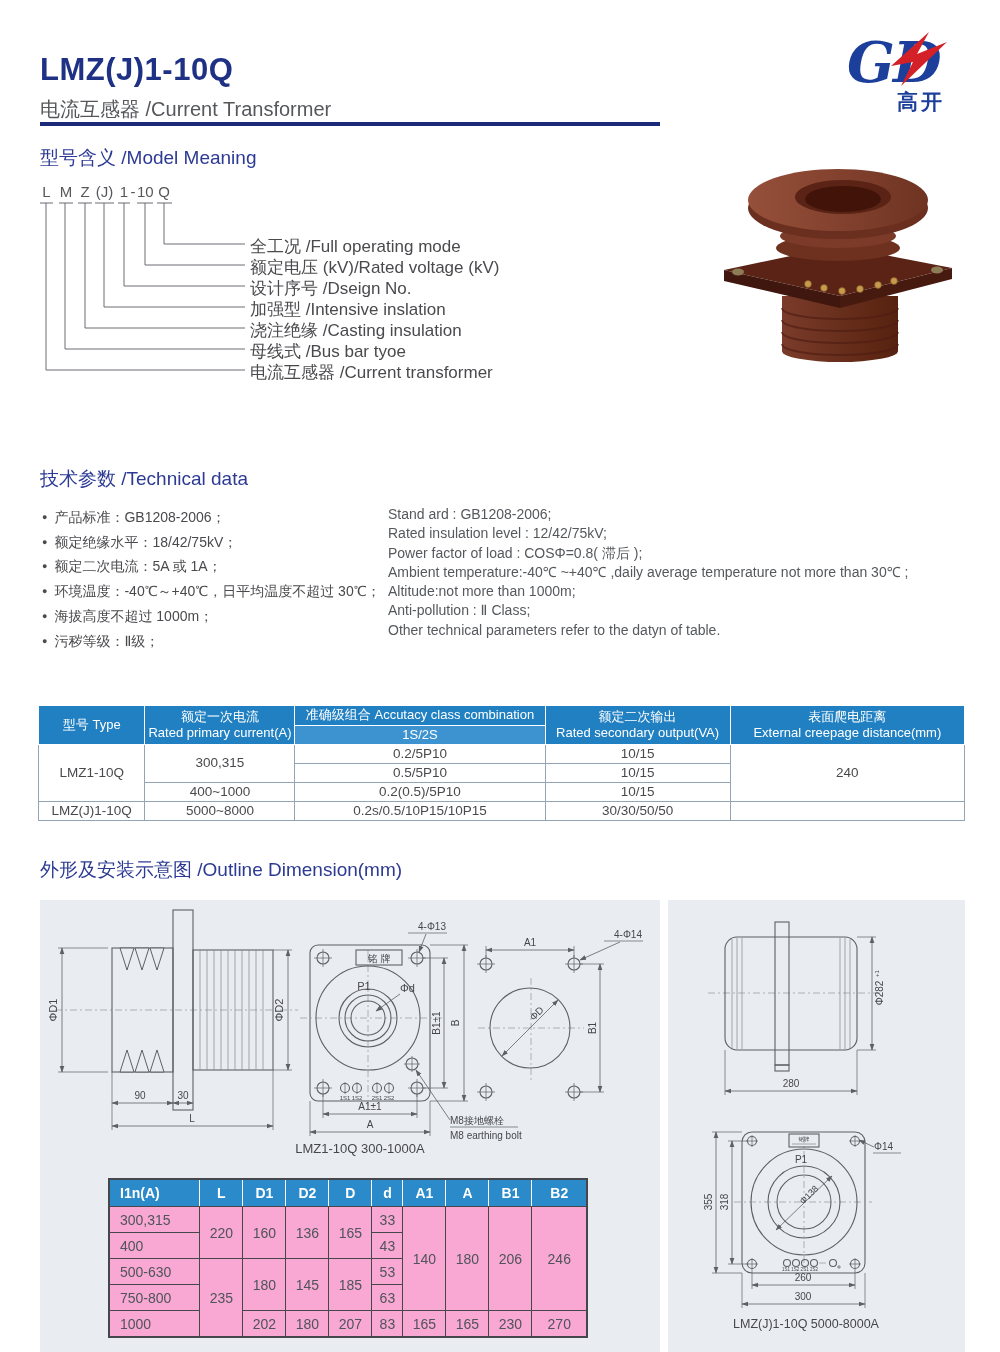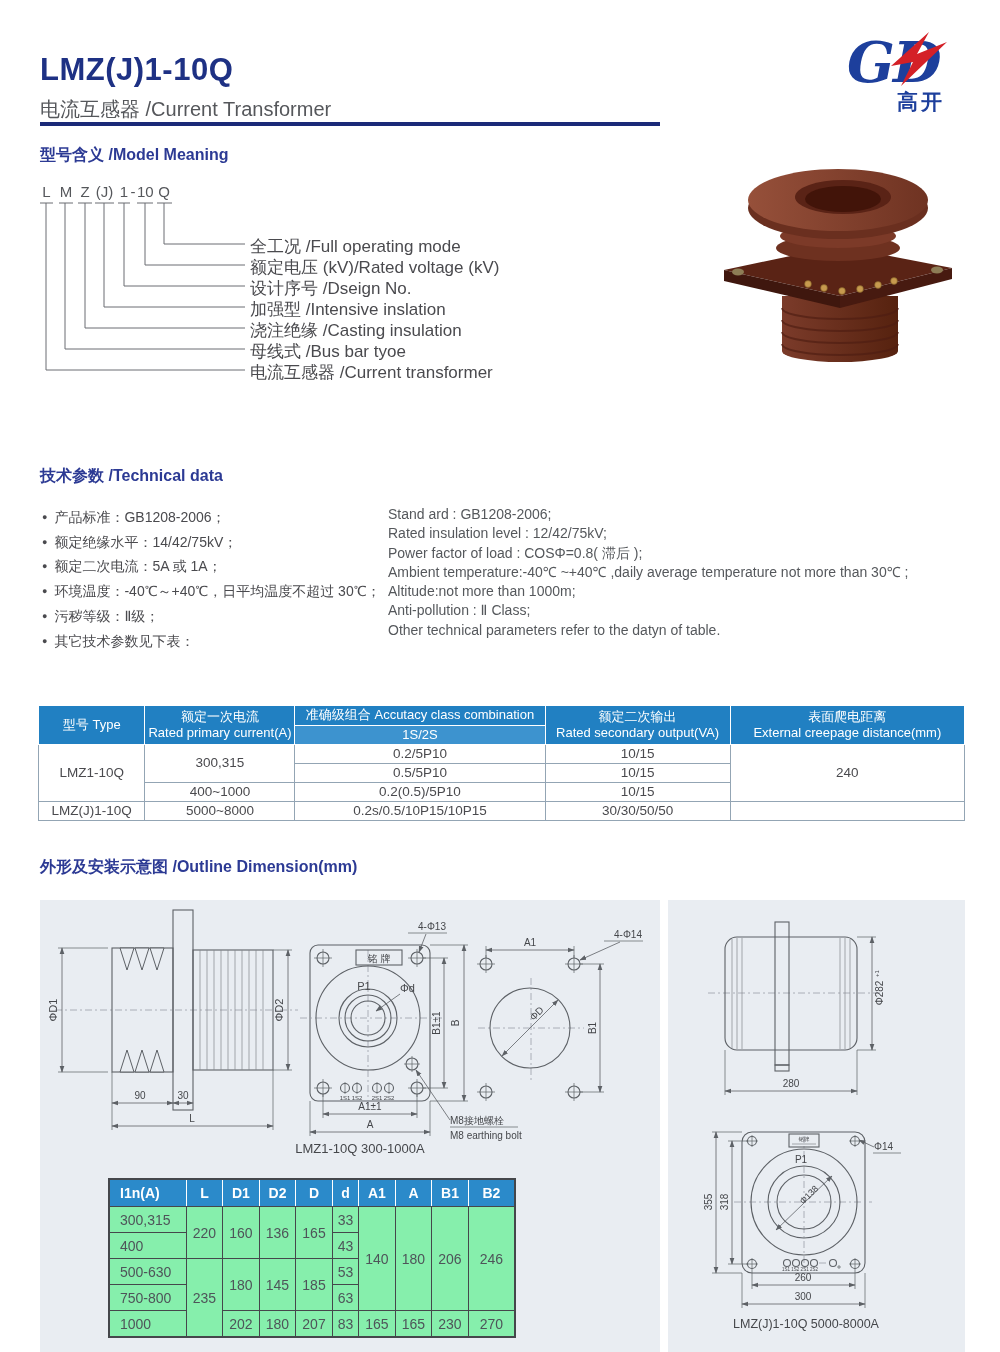--- a/index.html
+++ b/index.html
@@ -11,21 +11,21 @@
   .subtitle{position:absolute;left:40px;top:96px;font-size:20px;font-weight:500;color:#55575b;}
   .rule{position:absolute;left:40px;top:122px;width:620px;height:4px;background:#1b2a78;}
 
   .logo{position:absolute;left:845px;top:30px;width:150px;height:90px;}
   .lg-g,.lg-d{position:absolute;font-size:56px;font-weight:bold;color:#1d3f9c;font-family:"DejaVu Serif",serif;font-style:italic;line-height:1;}
   .lg-g{left:2px;top:4px;}
   .lg-d{left:48px;top:4px;}
   .lg-cn{position:absolute;left:52px;top:58px;font-size:21px;font-weight:bold;color:#1d3f9c;letter-spacing:3px;}
   .lg-bolt{position:absolute;left:36px;top:0px;}
 
-  .sec{position:absolute;left:40px;font-size:16px;font-weight:700;color:#2c3a94;margin:0;}
+  .sec{position:absolute;left:40px;font-size:19px;font-weight:400;color:#2c3a94;margin:0;}
   .sec-model{top:145px;} .sec-tech{top:466px;} .sec-outline{top:857px;}
 
   
   .diagram{position:absolute;left:40px;top:183px;width:620px;height:200px;}
   .diagram svg{position:absolute;left:0;top:0;}
   .code{position:absolute;top:0;font-size:15px;color:#55575b;text-align:center;line-height:18px;}
   .dlabel{position:absolute;left:210px;font-size:17px;color:#4a4a4e;white-space:nowrap;}
 
   
   .photo{position:absolute;left:690px;top:148px;}
@@ -55,21 +55,21 @@
   .sfill{fill:#e9edf2;stroke:#5d6166;stroke-width:1;}
   .thin{stroke:#84888e;stroke-width:.7;fill:none;}
   .cl{stroke:#9aa0a8;stroke-width:.8;fill:none;stroke-dasharray:7 3 2 3;}
   .dm{stroke:#5d6166;stroke-width:.8;fill:none;}
   .xt{stroke:#5d6166;stroke-width:.7;}
   svg text{fill:#45474b;font-family:"Liberation Sans",sans-serif;}
   .t13{font-size:13px;} .t12{font-size:12.5px;} .t11{font-size:11px;} .t10{font-size:10px;}
   .t9{font-size:9px;} .t6{font-size:6px;} .t5{font-size:5.5px;} .t4{font-size:4.5px;}
 
   
-  .dims{position:absolute;left:68px;top:278px;width:408px;border-collapse:collapse;table-layout:fixed;background:#86efac;border:2px solid #45474b;}
+  .dims{position:absolute;left:68px;top:278px;width:480px;border-collapse:collapse;table-layout:fixed;background:#f9a8d4;border:2px solid #45474b;}
   .dims th{background:#2b8aca;color:#fff;font-size:14px;font-weight:bold;border:1px solid #fff;border-bottom:1px solid #45474b;height:26px;padding:0 4px;}
   .dims th:first-child{text-align:left;padding-left:10px;}
   .dims td{border:1px solid #45474b;font-size:14px;color:#4e5459;text-align:center;height:25px;padding:0 3px;}
   .dims td.lft{text-align:left;padding-left:10px;}
 </style>
 </head>
 <body>
 
 <div class="page">
 
@@ -163,25 +163,25 @@
     <ellipse cx="148" cy="60" rx="90" ry="31" fill="#6a2f1f"></ellipse>
     <ellipse cx="148" cy="52" rx="90" ry="31" fill="url(#pg1)"></ellipse>
     <ellipse cx="153" cy="49" rx="48" ry="17" fill="#5a2316"></ellipse>
     <ellipse cx="153" cy="51" rx="38" ry="13" fill="#421409"></ellipse>
   </svg>
 
   <h2 class="sec sec-tech">技术参数 /Technical data</h2>
 
   <ul class="cn-list">
     <li>产品标准：GB1208-2006；</li>
-    <li>额定绝缘水平：14/42/75kV；</li>
+    <li>额定绝缘水平：18/42/75kV；</li>
     <li>额定二次电流：5A 或 1A；</li>
     <li>环境温度：-40℃～+40℃，日平均温度不超过 30℃；</li>
+    <li>海拔高度不超过 1000m；</li>
     <li>污秽等级：Ⅱ级；</li>
-    <li>其它技术参数见下表：</li>
   </ul>
   <div class="en-list">
     <div>Stand ard : GB1208-2006;</div>
     <div>Rated insulation level : 12/42/75kV;</div>
     <div>Power factor of load : COSΦ=0.8( 滞后 );</div>
     <div>Ambient temperature:-40℃ ~+40℃ ,daily average temperature not more than 30℃ ;</div>
     <div>Altitude:not more than 1000m;</div>
     <div>Anti-pollution : Ⅱ Class;</div>
     <div>Other technical parameters refer to the datyn of table.</div>
   </div>

